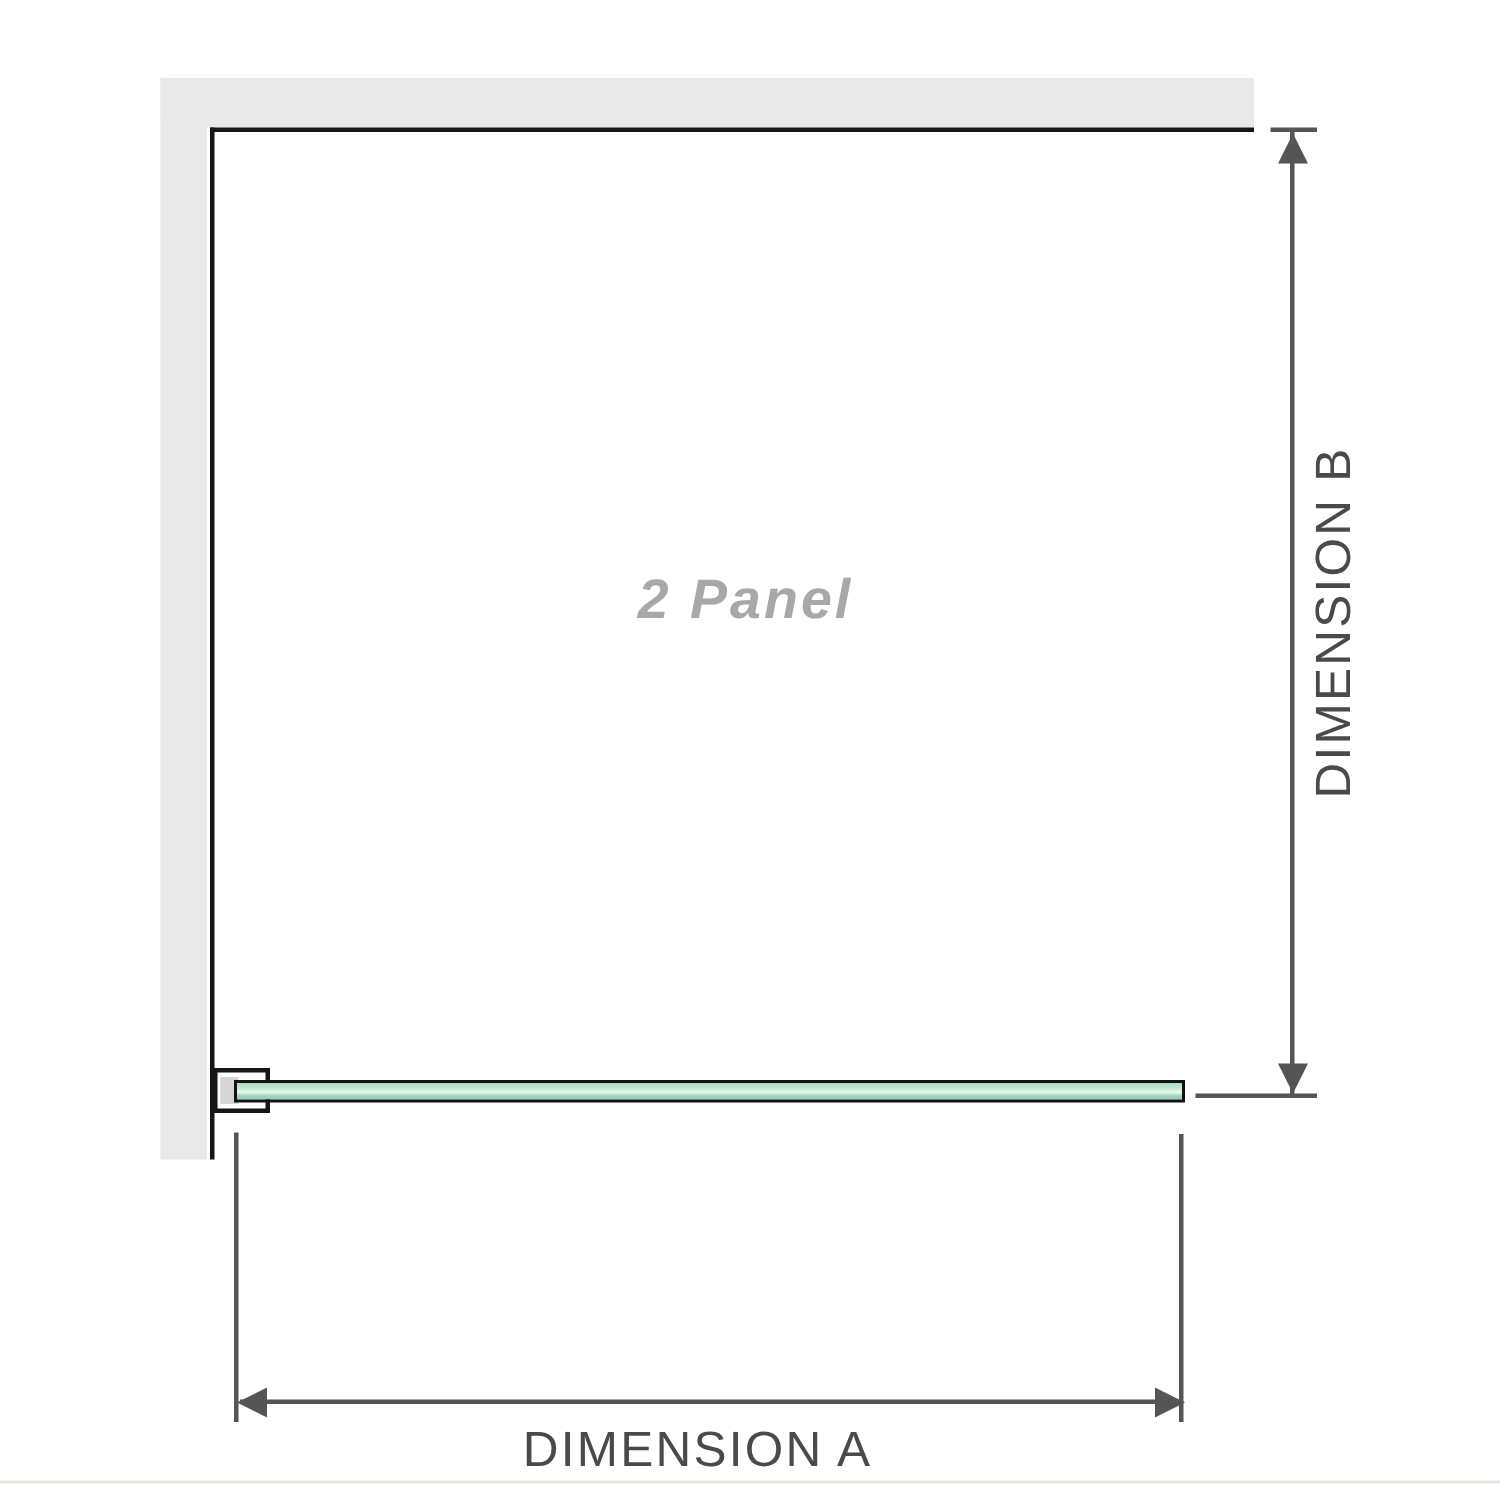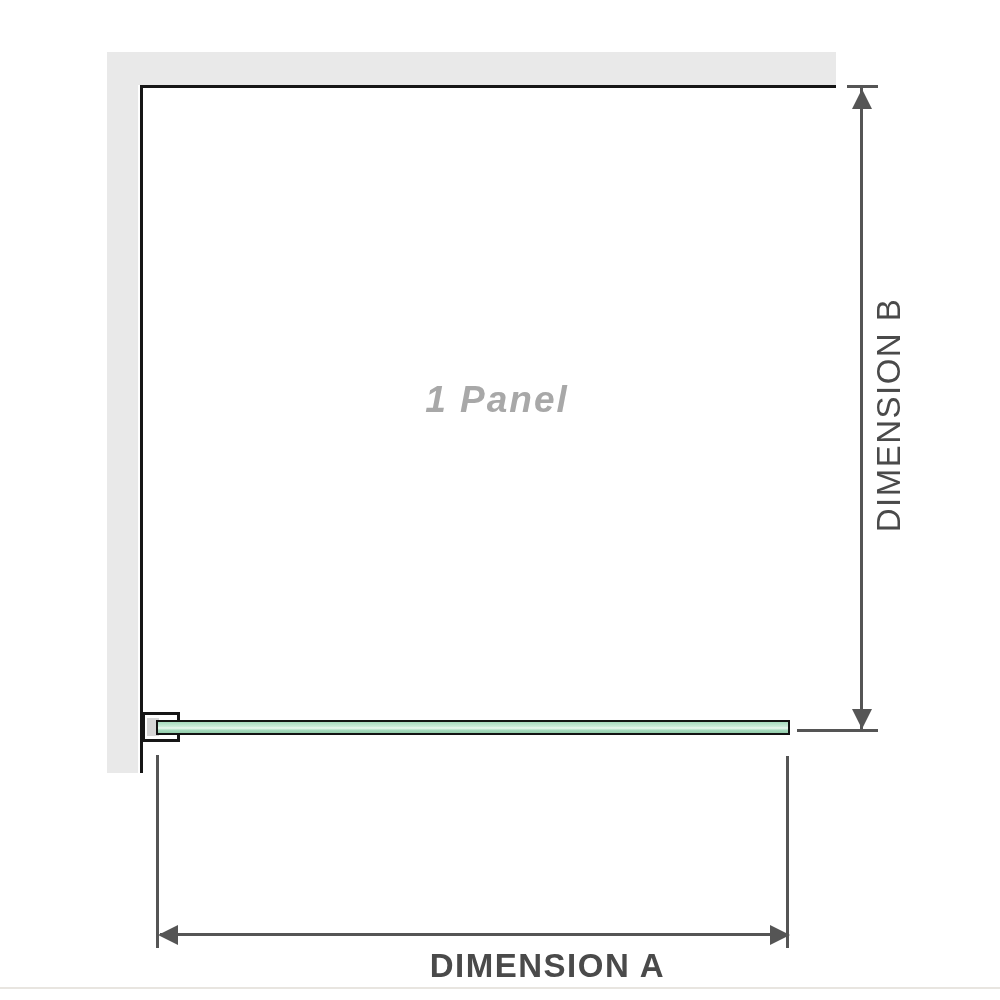--- a/index.html
+++ b/index.html
@@ -80,22 +80,22 @@
     border-top: 10px solid transparent; border-bottom: 10px solid transparent;
     border-right: 20px solid var(--dimension);
   }
   .dima-arrow-right {
     left: 770px; top: 925px;
     border-top: 10px solid transparent; border-bottom: 10px solid transparent;
     border-left: 20px solid var(--dimension);
   }
   .dima-label {
     left: 265px; top: 946px; width: 400px; height: 40px;
-    line-height: 40px; text-align: right;
-    font-size: 33px; font-weight: 700; letter-spacing: 1.5px;
+    line-height: 40px; text-align: center;
+    font-size: 33px; font-weight: 400; letter-spacing: 1.5px;
     color: var(--dimension_text);
   }
 
   
   .panel-label {
     left: 297px; top: 375px; width: 400px; height: 50px;
     line-height: 50px; text-align: center;
     font-size: 37px; font-style: italic; font-weight: 600; letter-spacing: 2px;
     color: var(--panel_text);
   }
@@ -107,21 +107,21 @@
 <body>
 
 <div class="canvas">
 
   <div class="abs wall-top"></div>
   <div class="abs wall-left"></div>
 
   <div class="abs frame-top"></div>
   <div class="abs frame-left"></div>
 
-  <div class="abs panel-label">1 Panel</div>
+  <div class="abs panel-label">2 Panel</div>
 
   <div class="abs bracket">
     <div class="bracket-insert"></div>
   </div>
   <div class="abs glass"></div>
 
   <div class="abs dimb-tick-top"></div>
   <div class="abs dimb-tick-bot"></div>
   <div class="abs dimb-line"></div>
   <div class="abs arrow dimb-arrow-up"></div>

